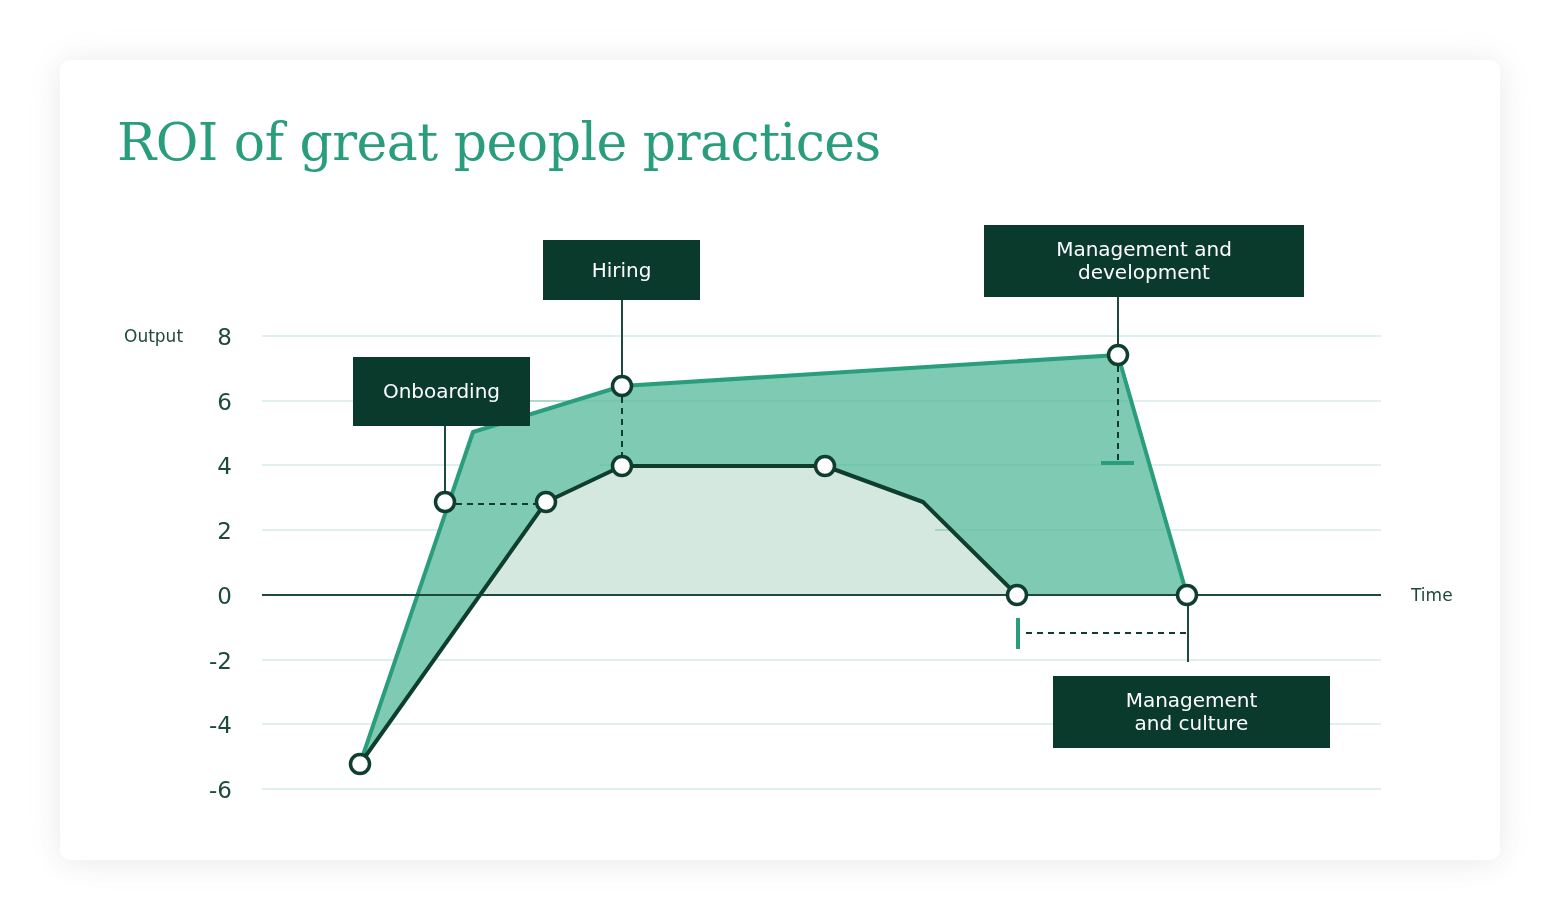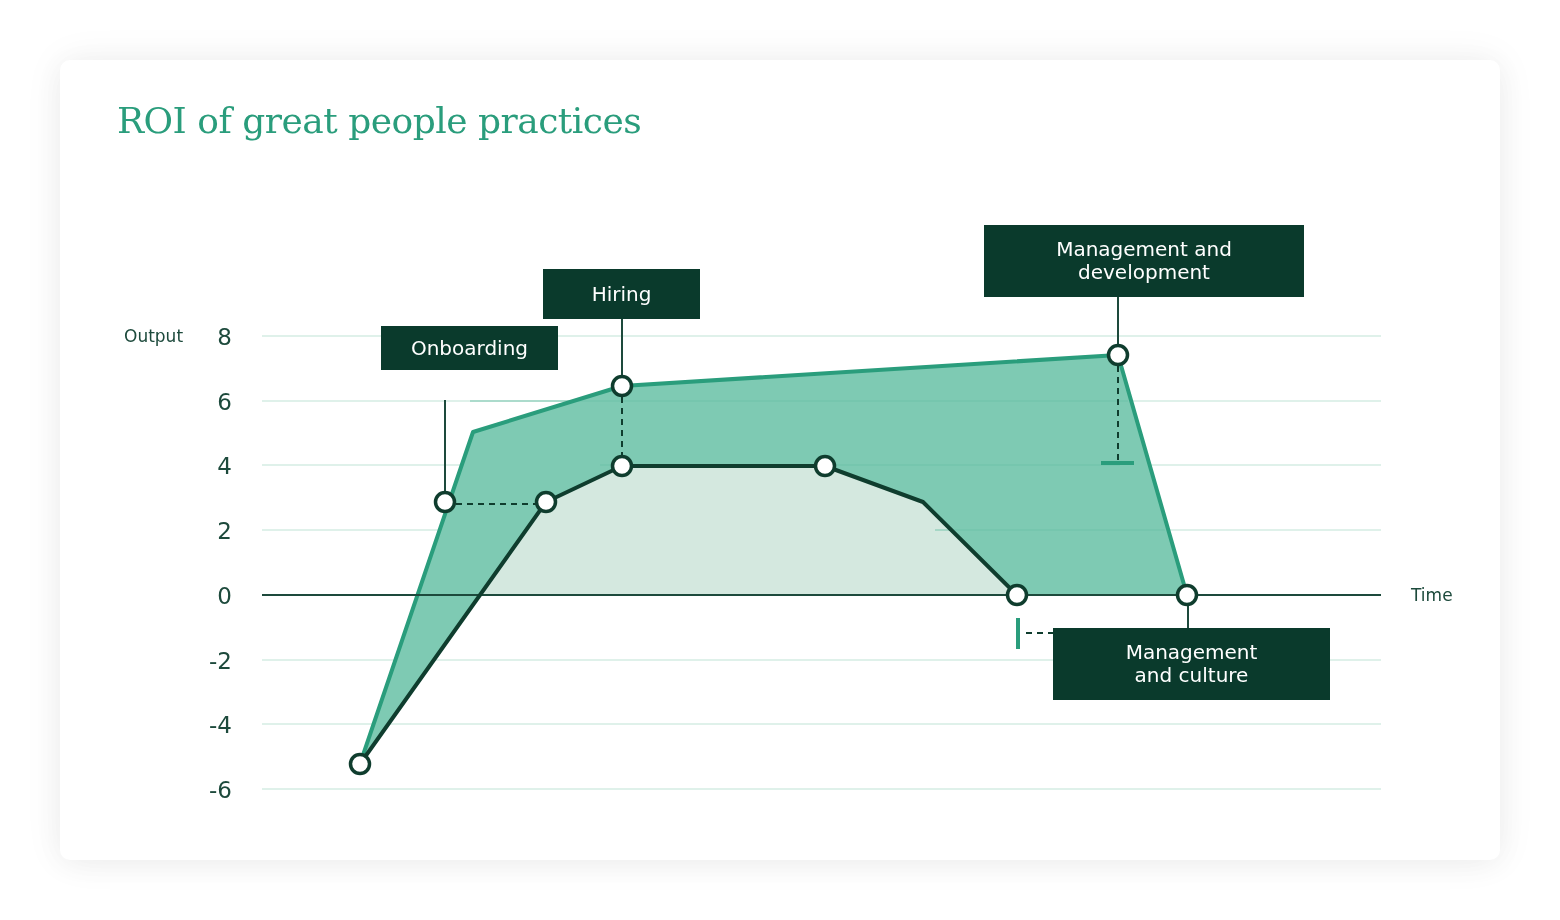--- a/index.html
+++ b/index.html
@@ -6,23 +6,23 @@
   body {
     width:1560px; height:920px; background:#ffffff; position:relative; overflow:hidden;
     font-family: "Liberation Sans", "DejaVu Sans", sans-serif;
   }
   .card {
     position:absolute; left:60px; top:60px; width:1440px; height:800px;
     background:#ffffff; border-radius:10px;
     box-shadow: 0 0 40px rgba(0,0,0,0.06), 0 4px 30px rgba(0,0,0,0.04);
   }
   .title {
-    position:absolute; left:117px; top:100px; margin:0;
+    position:absolute; left:117px; top:112px; margin:0;
     font-family: "DejaVu Serif", "Liberation Serif", serif;
-    font-weight:normal; font-size:36px; letter-spacing:-0.5px;
+    font-weight:normal; font-size:52px; letter-spacing:-0.5px;
     color:#2a9d7c; white-space:nowrap;
   }
   svg.chart { position:absolute; left:0; top:0; }
   .ytick { font-family:"DejaVu Sans", sans-serif; font-size:23px; fill:#1d4a3c; }
   .axis-label { font-family:"DejaVu Sans", sans-serif; font-size:17px; fill:#1d4a3c; }
   .callout {
     position:absolute; background:#0a3a2c; color:#ffffff;
     font-family:"DejaVu Sans", sans-serif; font-size:20px; line-height:23px;
     display:flex; align-items:center; justify-content:center; text-align:center;
     box-sizing:border-box;
@@ -96,26 +96,26 @@
     <circle cx="546" cy="502" r="9.5"></circle>
     <circle cx="622" cy="386" r="9.5"></circle>
     <circle cx="622" cy="466" r="9.5"></circle>
     <circle cx="825" cy="466" r="9.5"></circle>
     <circle cx="1017" cy="595" r="9.5"></circle>
     <circle cx="1118" cy="355" r="9.5"></circle>
     <circle cx="1187" cy="595" r="9.5"></circle>
   </g>
 </svg>
 
-<div class="callout" style="left:353px; top:326px; width:177px; height:44px;margin-left:28px;">
+<div class="callout" style="left:353px; top:357px; width:177px; height:69px;">
   <span>Onboarding</span>
 </div>
-<div class="callout" style="left:543px; top:240px; width:157px; height:50px;margin-top:29px;">
+<div class="callout" style="left:543px; top:240px; width:157px; height:60px;">
   <span>Hiring</span>
 </div>
 <div class="callout" style="left:964px; top:225px; width:320px; height:72px; flex-direction:column;margin-left:20px;">
   <span>Management and</span>
   <span>development</span>
 </div>
-<div class="callout" style="left:1053px; top:628px; width:277px; height:72px; flex-direction:column;">
+<div class="callout" style="left:1053px; top:676px; width:277px; height:72px; flex-direction:column;">
   <span>Management</span>
   <span>and culture</span>
 </div>
 
 </body></html>

